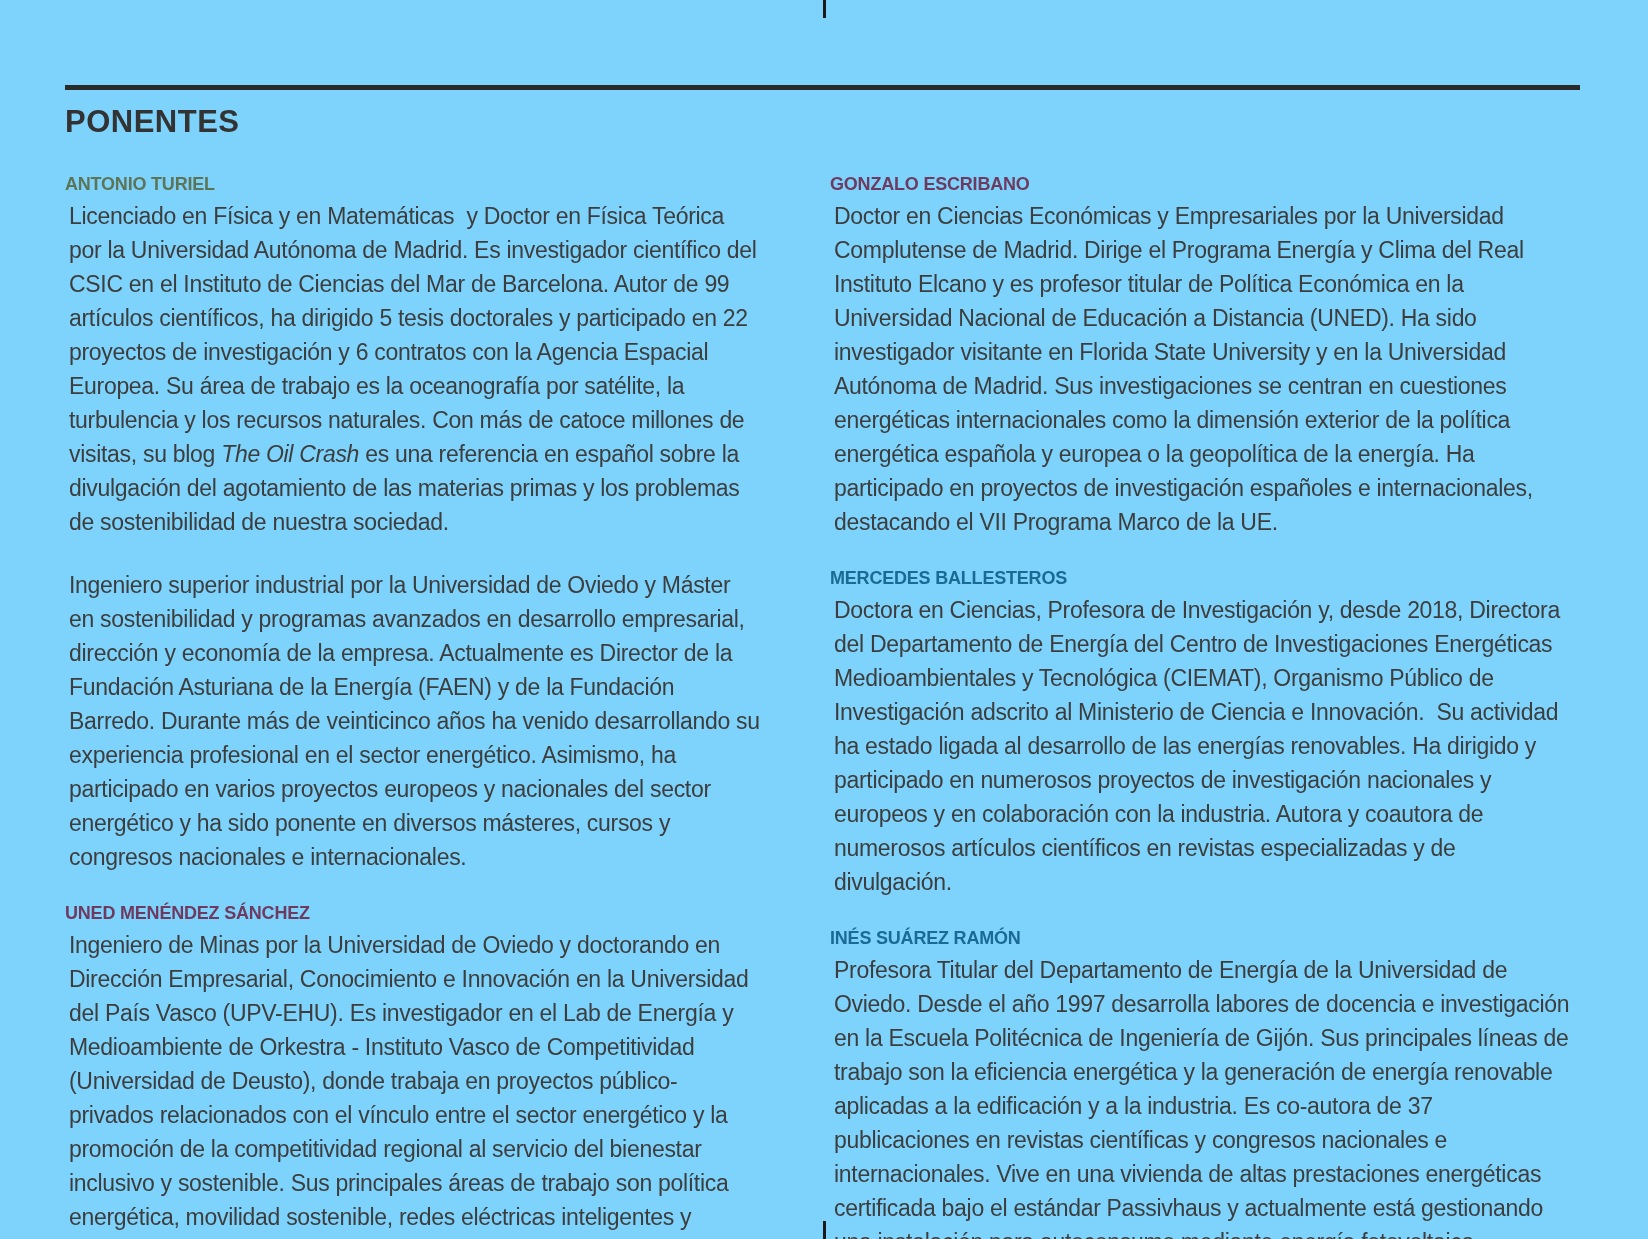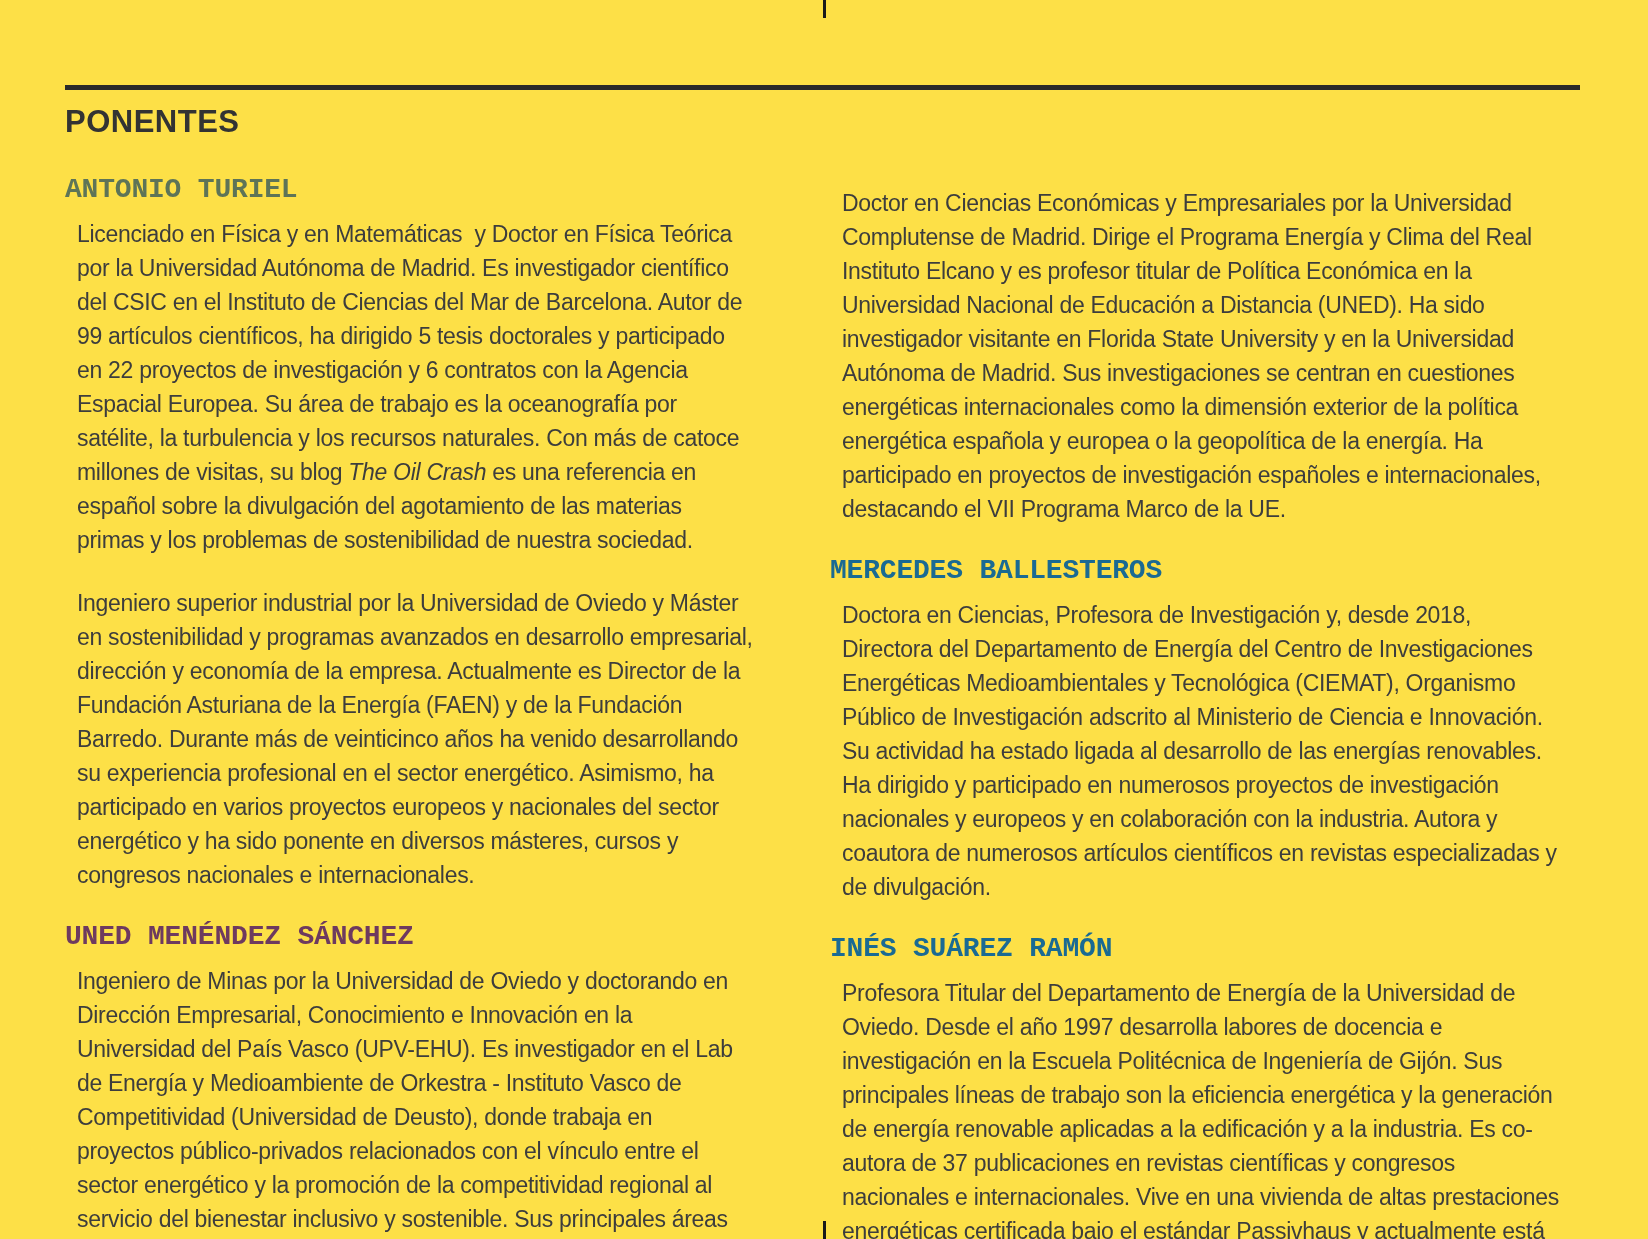--- a/index.html
+++ b/index.html
@@ -4,21 +4,21 @@
 <style>
   html, body {
     margin: 0;
     padding: 0;
     background: #ffffff;
   }
   .page {
     position: relative;
     width: 1648px;
     height: 1239px;
-    background: #fde047;
+    background: #7dd3fc;
     font-family: "Liberation Sans", "DejaVu Sans", sans-serif;
     overflow: hidden;
   }
   .crop-mark {
     position: absolute;
     left: 823px;
     width: 3px;
     height: 18px;
     background: #1a1a1a;
   }
@@ -46,27 +46,26 @@
   .columns {
     display: flex;
     margin-top: 34px;
   }
   .col-left  { width: 700px; margin-right: 65px; flex: none; }
   .col-right { width: 748px; flex: none; }
 
   section.speaker { margin-bottom: 29px; }
   h2.speaker-name {
     margin: 0 0 4px 0;
-    font-size: 28px;
+    font-size: 18px;
     font-weight: 700;
     letter-spacing: -0.2px;
-    font-family: Liberation Mono, monospace;
   }
   p.speaker-bio {
-    margin: 12px;
+    margin: 4px;
     font-size: 23px;
     line-height: 34px;
     letter-spacing: -0.3px;
     color: #3d3d3d;
     white-space: pre-wrap;
   }
   p.speaker-bio .it { font-style: italic; }
 </style>
 </head>
 <body>
@@ -89,20 +88,21 @@
     <p class="speaker-bio"><span>Ingeniero superior industrial por la Universidad de Oviedo y Máster en sostenibilidad y programas avanzados en desarrollo empresarial, dirección y economía de la empresa. Actualmente es Director de la Fundación Asturiana de la Energía (FAEN) y de la Fundación Barredo. Durante más de veinticinco años ha venido desarrollando su experiencia profesional en el sector energético. Asimismo, ha participado en varios proyectos europeos y nacionales del sector energético y ha sido ponente en diversos másteres, cursos y congresos nacionales e internacionales.</span></p>
   </section>
 
   <section class="speaker">
     <h2 class="speaker-name" style="color: rgb(110, 58, 95);">UNED MENÉNDEZ SÁNCHEZ</h2>
     <p class="speaker-bio"><span>Ingeniero de Minas por la Universidad de Oviedo y doctorando en Dirección Empresarial, Conocimiento e Innovación en la Universidad del País Vasco (UPV-EHU). Es investigador en el Lab de Energía y Medioambiente de Orkestra - Instituto Vasco de Competitividad (Universidad de Deusto), donde trabaja en proyectos público-privados relacionados con el vínculo entre el sector energético y la promoción de la competitividad regional al servicio del bienestar inclusivo y sostenible. Sus principales áreas de trabajo son política energética, movilidad sostenible, redes eléctricas inteligentes y sostenibilidad empresarial, entre otros ámbitos.</span></p>
   </section>
 </div>
       <div class="col-right">
   <section class="speaker">
+    <h2 class="speaker-name" style="color: rgb(110, 58, 95);">GONZALO ESCRIBANO</h2>
     <p class="speaker-bio"><span>Doctor en Ciencias Económicas y Empresariales por la Universidad Complutense de Madrid. Dirige el Programa Energía y Clima del Real Instituto Elcano y es profesor titular de Política Económica en la Universidad Nacional de Educación a Distancia (UNED). Ha sido investigador visitante en Florida State University y en la Universidad Autónoma de Madrid. Sus investigaciones se centran en cuestiones energéticas internacionales como la dimensión exterior de la política energética española y europea o la geopolítica de la energía. Ha participado en proyectos de investigación españoles e internacionales, destacando el VII Programa Marco de la UE.</span></p>
   </section>
 
   <section class="speaker">
     <h2 class="speaker-name" style="color: rgb(26, 106, 147);">MERCEDES BALLESTEROS</h2>
     <p class="speaker-bio"><span>Doctora en Ciencias, Profesora de Investigación y, desde 2018, Directora del Departamento de Energía del Centro de Investigaciones Energéticas Medioambientales y Tecnológica (CIEMAT), Organismo Público de Investigación adscrito al Ministerio de Ciencia e Innovación.  Su actividad ha estado ligada al desarrollo de las energías renovables. Ha dirigido y participado en numerosos proyectos de investigación nacionales y europeos y en colaboración con la industria. Autora y coautora de numerosos artículos científicos en revistas especializadas y de divulgación.</span></p>
   </section>
 
   <section class="speaker">
     <h2 class="speaker-name" style="color: rgb(26, 106, 147);">INÉS SUÁREZ RAMÓN</h2>

